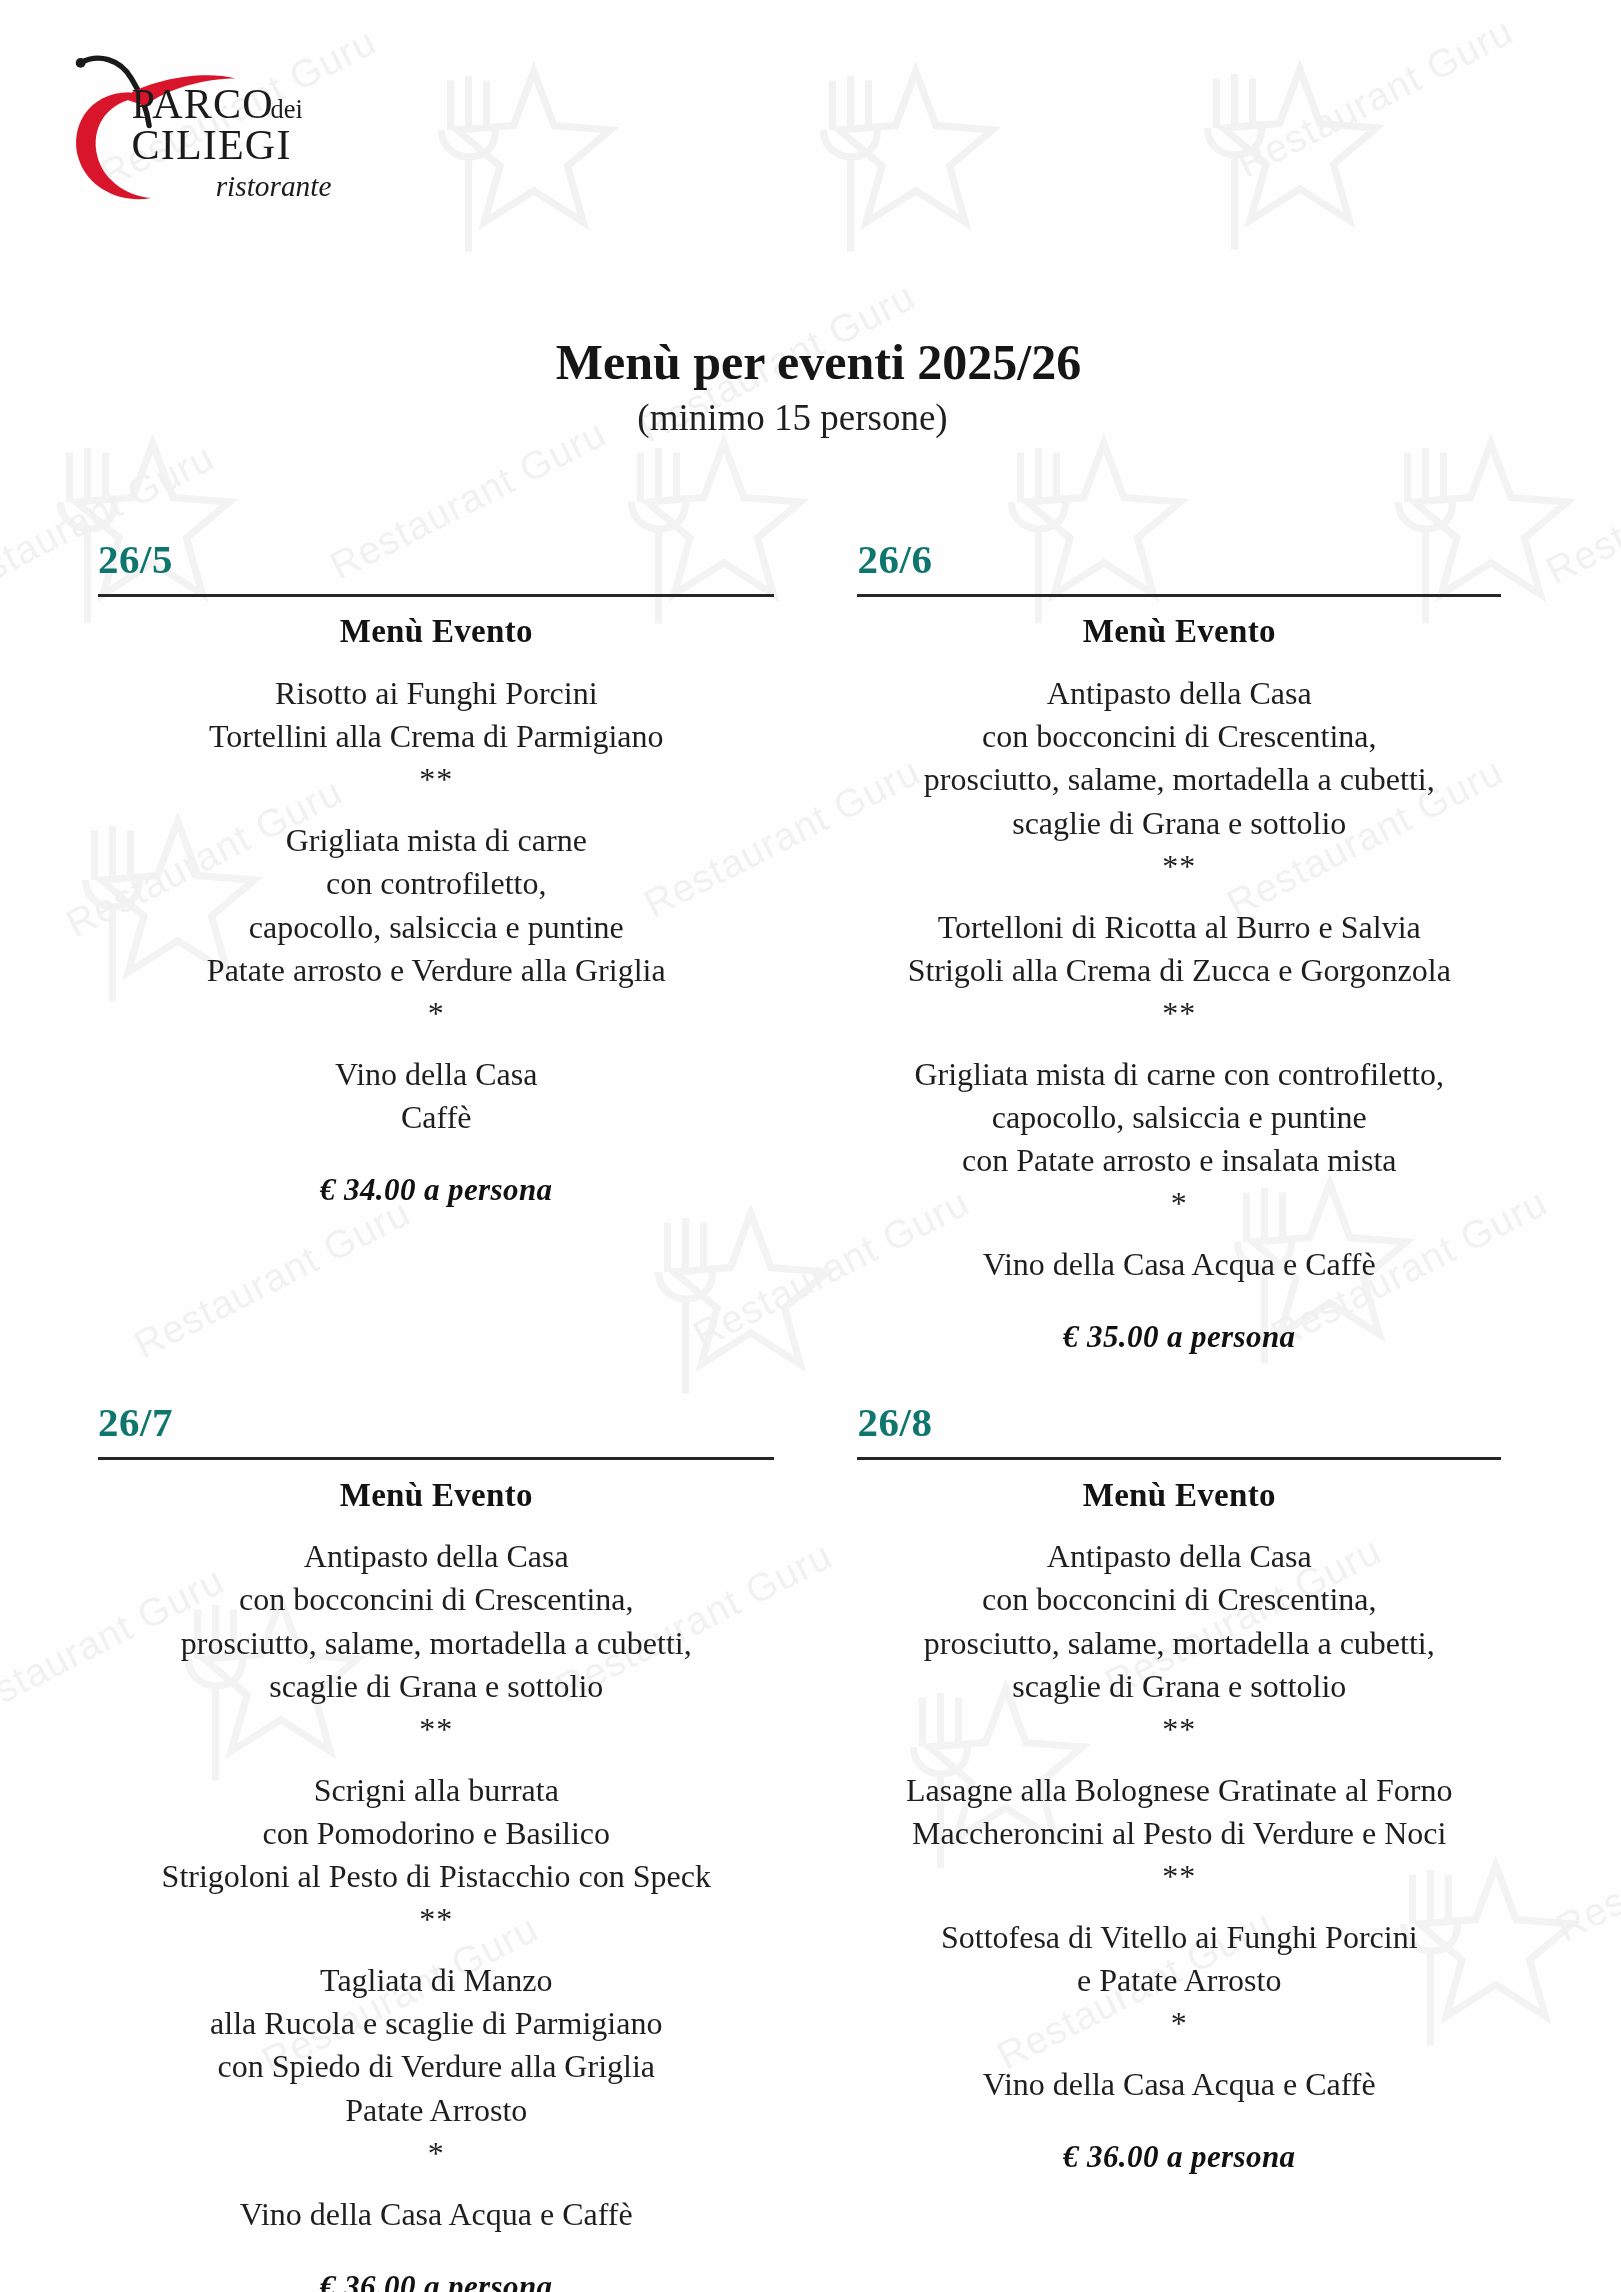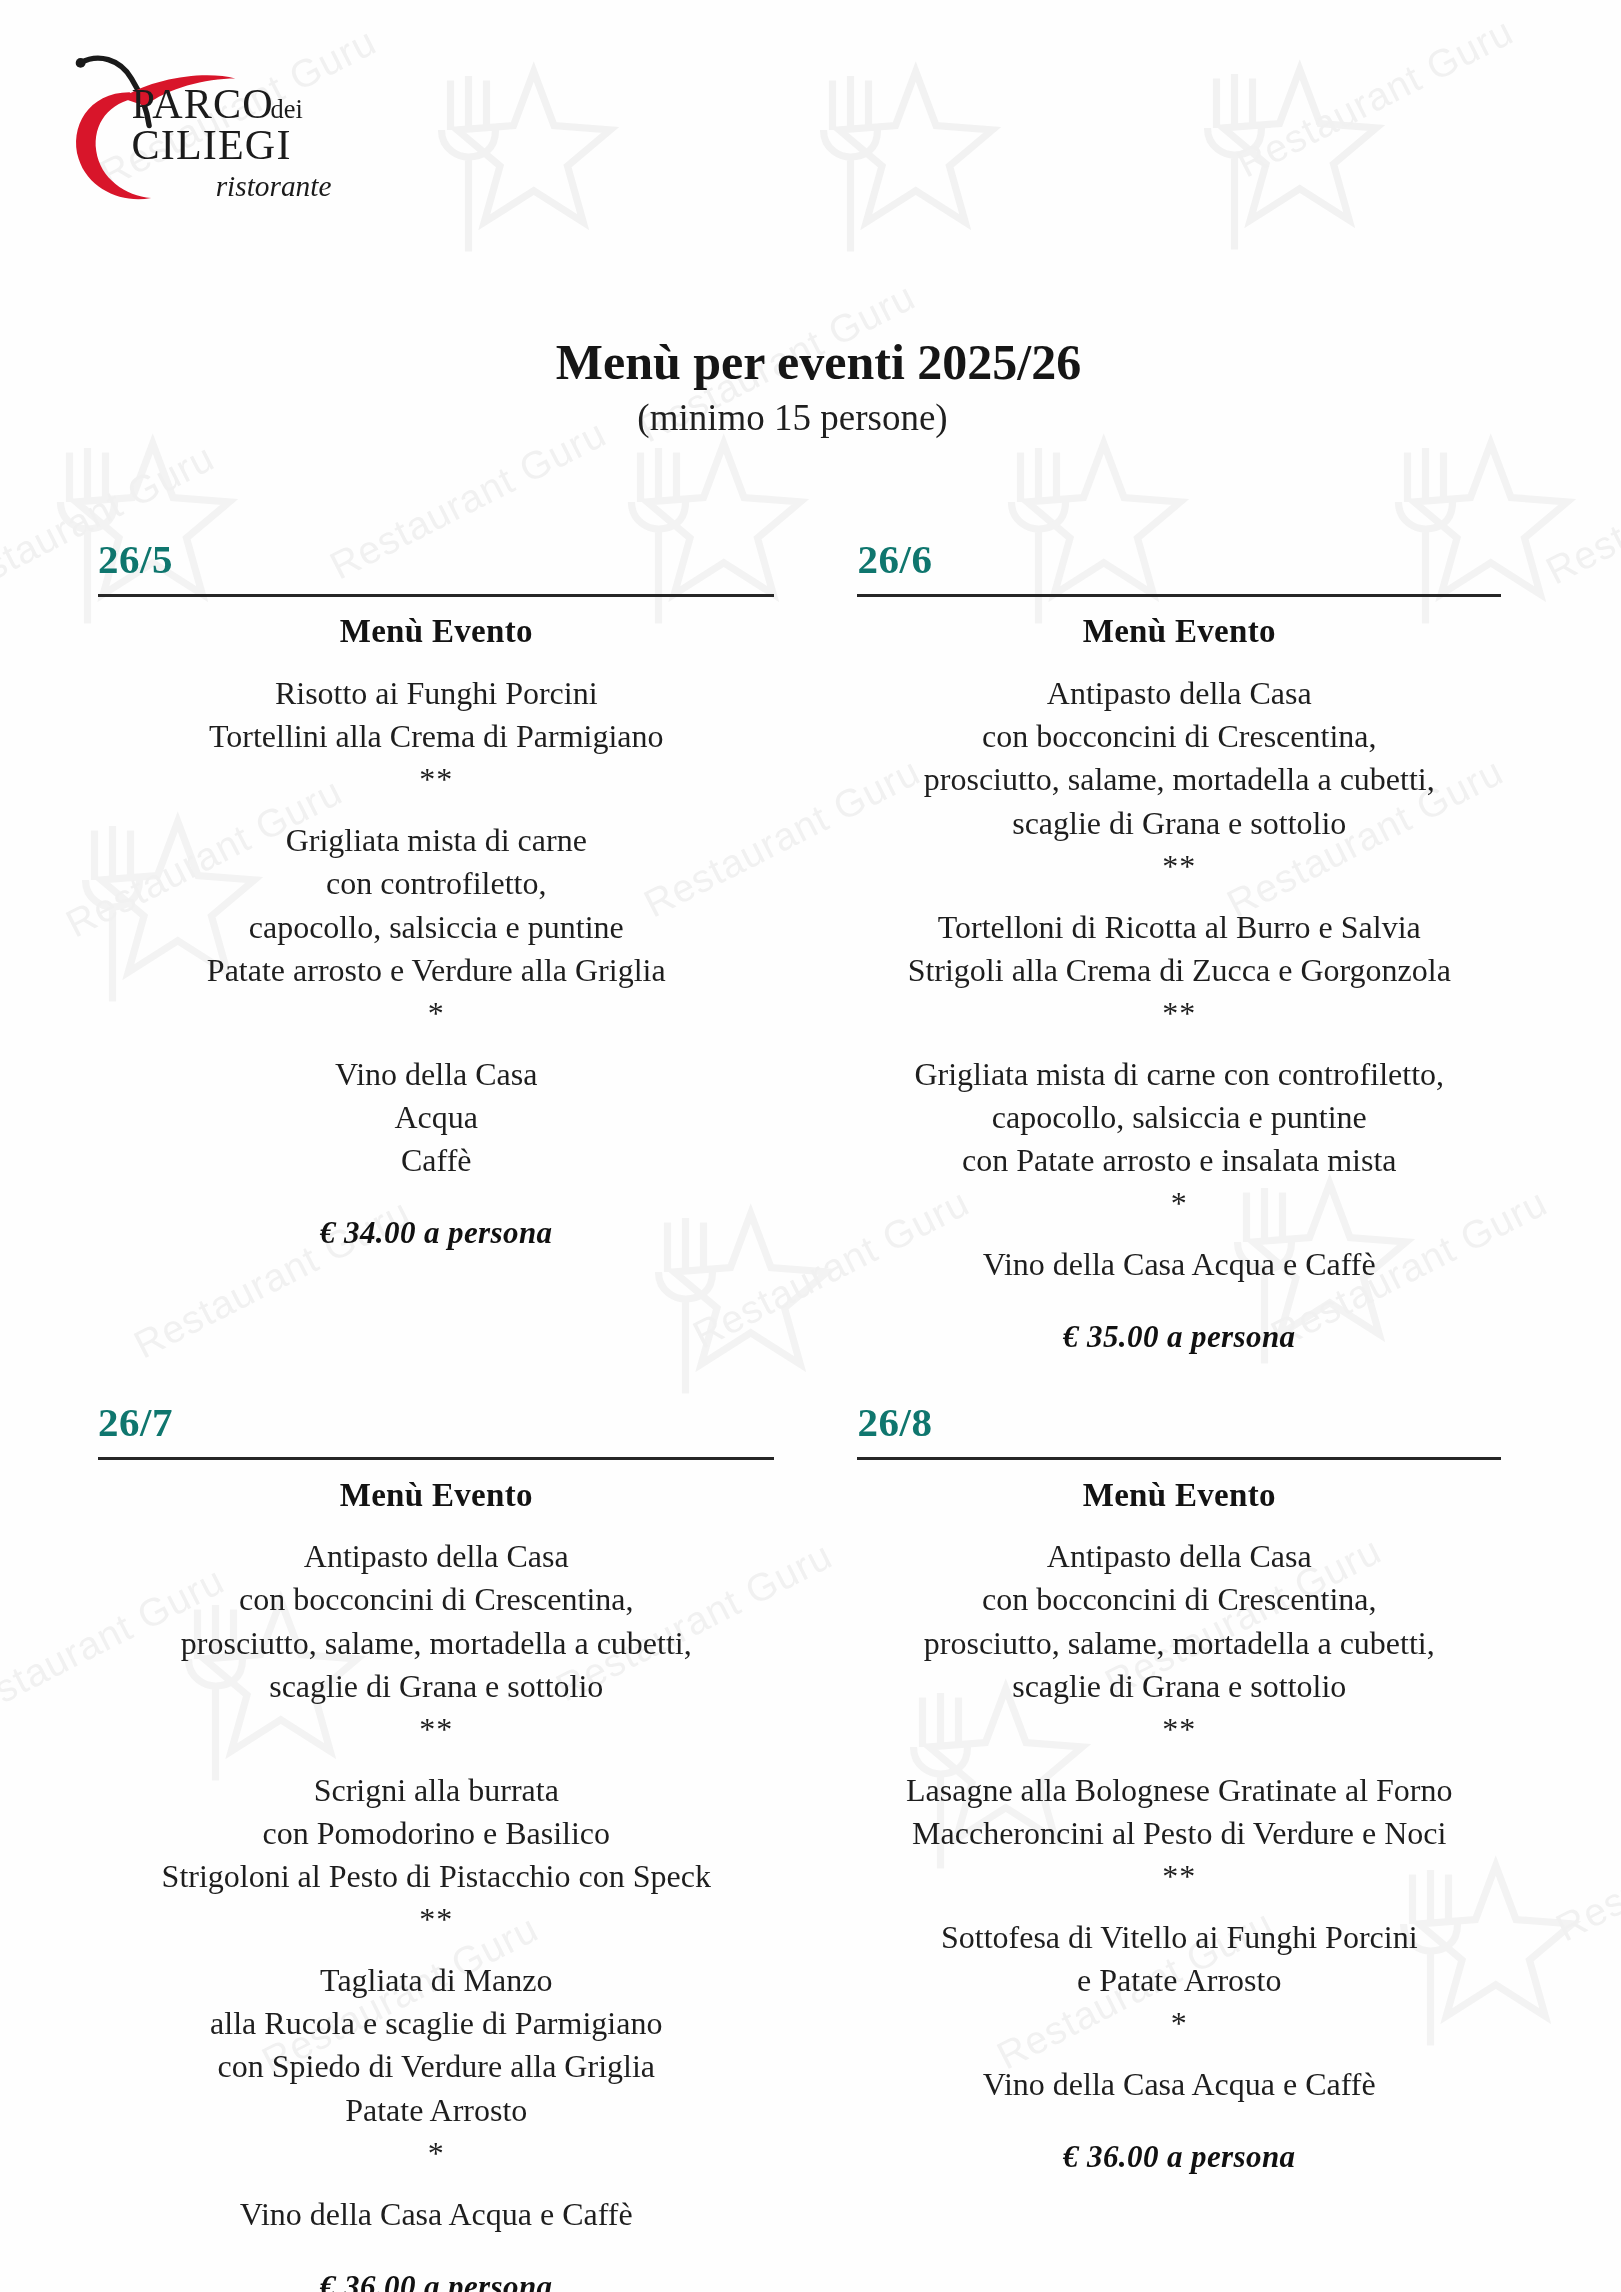--- a/index.html
+++ b/index.html
@@ -288,21 +288,20 @@
               <span class="ln">Tortellini alla Crema di Parmigiano</span>
               <span class="sep">**</span>
               <span class="gap"></span>
               <span class="ln">Grigliata mista di carne</span>
               <span class="ln">con controfiletto,</span>
               <span class="ln">capocollo, salsiccia e puntine</span>
               <span class="ln">Patate arrosto e Verdure alla Griglia</span>
               <span class="sep">*</span>
               <span class="gap"></span>
               <span class="ln">Vino della Casa</span>
-              <span class="ln">Acqua</span>
               <span class="ln">Caffè</span>
             </div>
           <div class="menu-price">€ 34.00 a persona</div>
         </div>
 
         <div class="menu-col right">
           <div class="menu-date">26/6</div>
           <hr class="menu-rule">
           <div class="menu-heading">Menù Evento</div>
           <div class="menu-lines">

